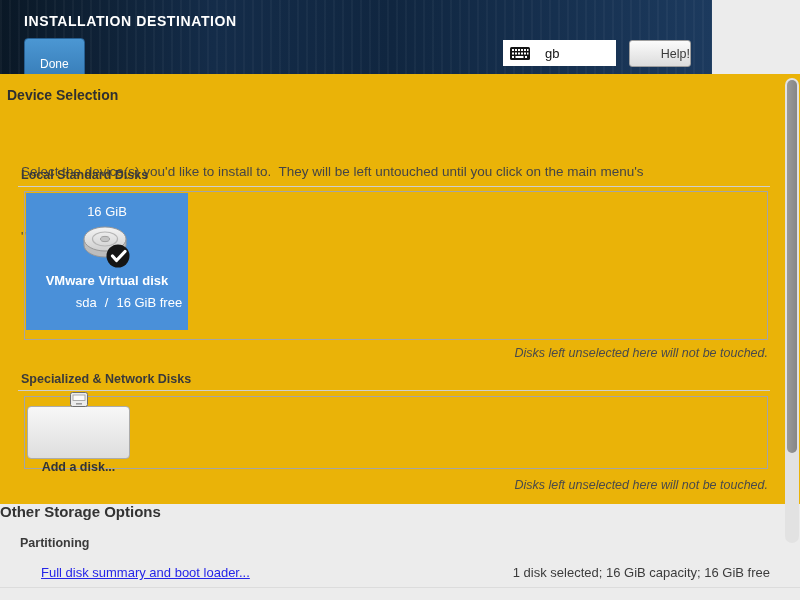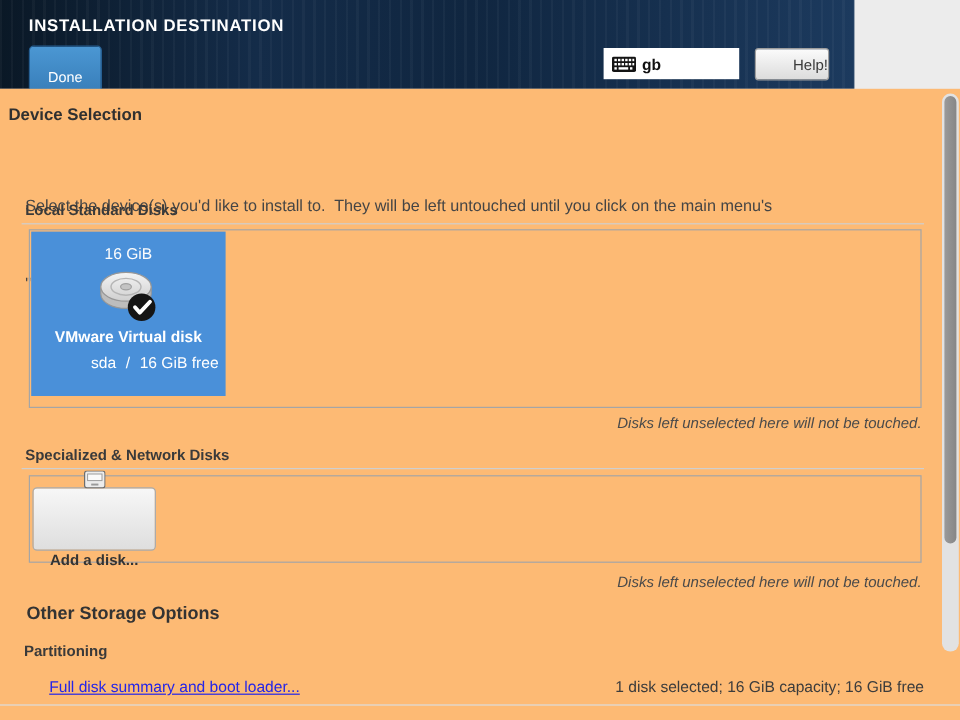--- a/index.html
+++ b/index.html
@@ -26,30 +26,30 @@
     padding:18px 15px; font-size:12px; color:#ffffff;
     font-family:"Liberation Sans", sans-serif;
     background:linear-gradient(#4b97d3,#3276b1);
     border:1px solid #265f92; border-radius:4px; cursor:pointer;
   }
   .kbd-box {
     position:absolute; right:96px; top:40px; width:113px; height:26px;
     background:#ffffff; display:flex; align-items:center; padding-left:7px; cursor:pointer;
   }
   .kbd-box svg { display:block; }
-  .kbd-label { font-size:13px; font-weight:bold; color:#111; margin-left:5px; }
+  .kbd-label { font-size:13px; font-weight:normal; color:#111; margin-left:15px; }
   .help-btn {
     position:absolute; right:21px; top:40px; width:62px; height:27px;
     font-size:12.5px; color:#3a3a3a; font-family:"Liberation Sans", sans-serif;
     background:linear-gradient(#fbfbfb,#dcdcdc);
     border:1px solid #9e9e9e; border-radius:3px; cursor:pointer;text-align:right;
   }
 
   
-  .content { position:absolute; left:0; top:74px; width:800px; height:526px; background:#fdba74; }
+  .content { position:absolute; left:0; top:74px; width:800px; height:430px; background:#eab308; }
 
   .section-title { position:absolute; left:7px; top:13px; font-size:14px; font-weight:bold; color:#303030; }
   .intro { position:absolute; left:21px; top:44px; font-size:13.5px; line-height:21.5px; color:#454545; white-space:pre-wrap; }
 
   .subheading {
     position:absolute; left:18px; right:30px;
     border-bottom:1px solid #cfcfcf; padding:0 0 4px 3px;
     font-size:12.5px; font-weight:bold; color:#3a3a3a;
   }
   .subheading.h1 { top:94px; }
@@ -80,21 +80,21 @@
   .add-disk-btn {
     position:absolute; left:2px; top:9px; width:103px; height:53px;
     background:linear-gradient(#f7f7f7,#dedede);
     border:1px solid #ababab; border-radius:4px; cursor:pointer;
     display:flex; flex-direction:column; align-items:center; justify-content:center;
     font-family:"Liberation Sans", sans-serif;
     gap:47px;
   }
   .add-disk-btn .lbl { font-size:12.5px; font-weight:bold; color:#333333; margin-top:3px; }
 
-  .other-heading { position:absolute; left:22px; top:429px; font-size:15px; font-weight:bold; color:#333333; }
+  .other-heading { position:absolute; left:0; top:429px; font-size:15px; font-weight:bold; color:#333333; }
   .partitioning { position:absolute; left:20px; top:462px; font-size:12.5px; font-weight:bold; color:#3a3a3a; }
 
   
   .footer-link {
     position:absolute; left:1px; top:491px; font-size:13px; color:#2525e8;
     text-decoration:underline; cursor:pointer;margin-left:40px;
   }
   .footer-status { position:absolute; right:30px; top:491px; font-size:13px; color:#3c3c3c; }
   .footer-rule { position:absolute; left:0; right:0; top:513px; height:1px; background:#dcdcdc; }
 

